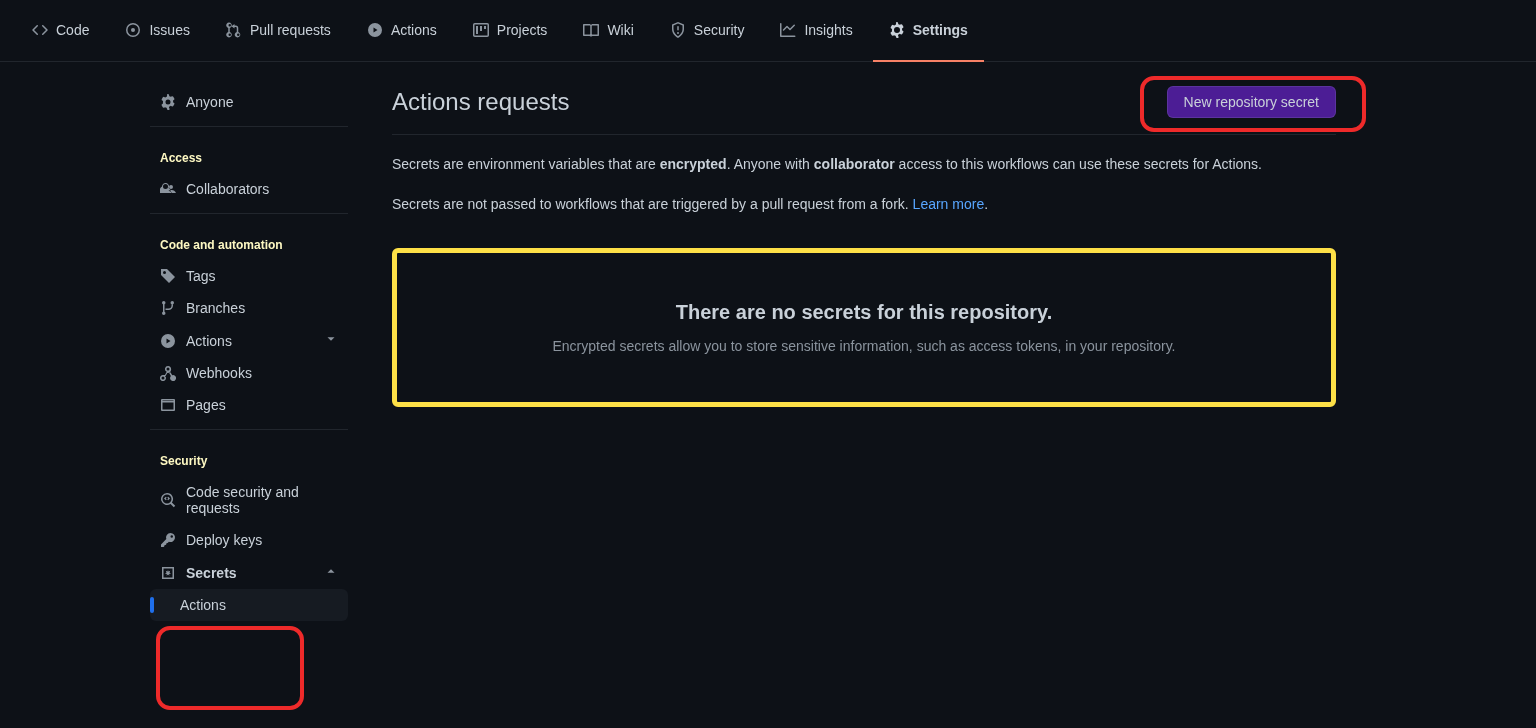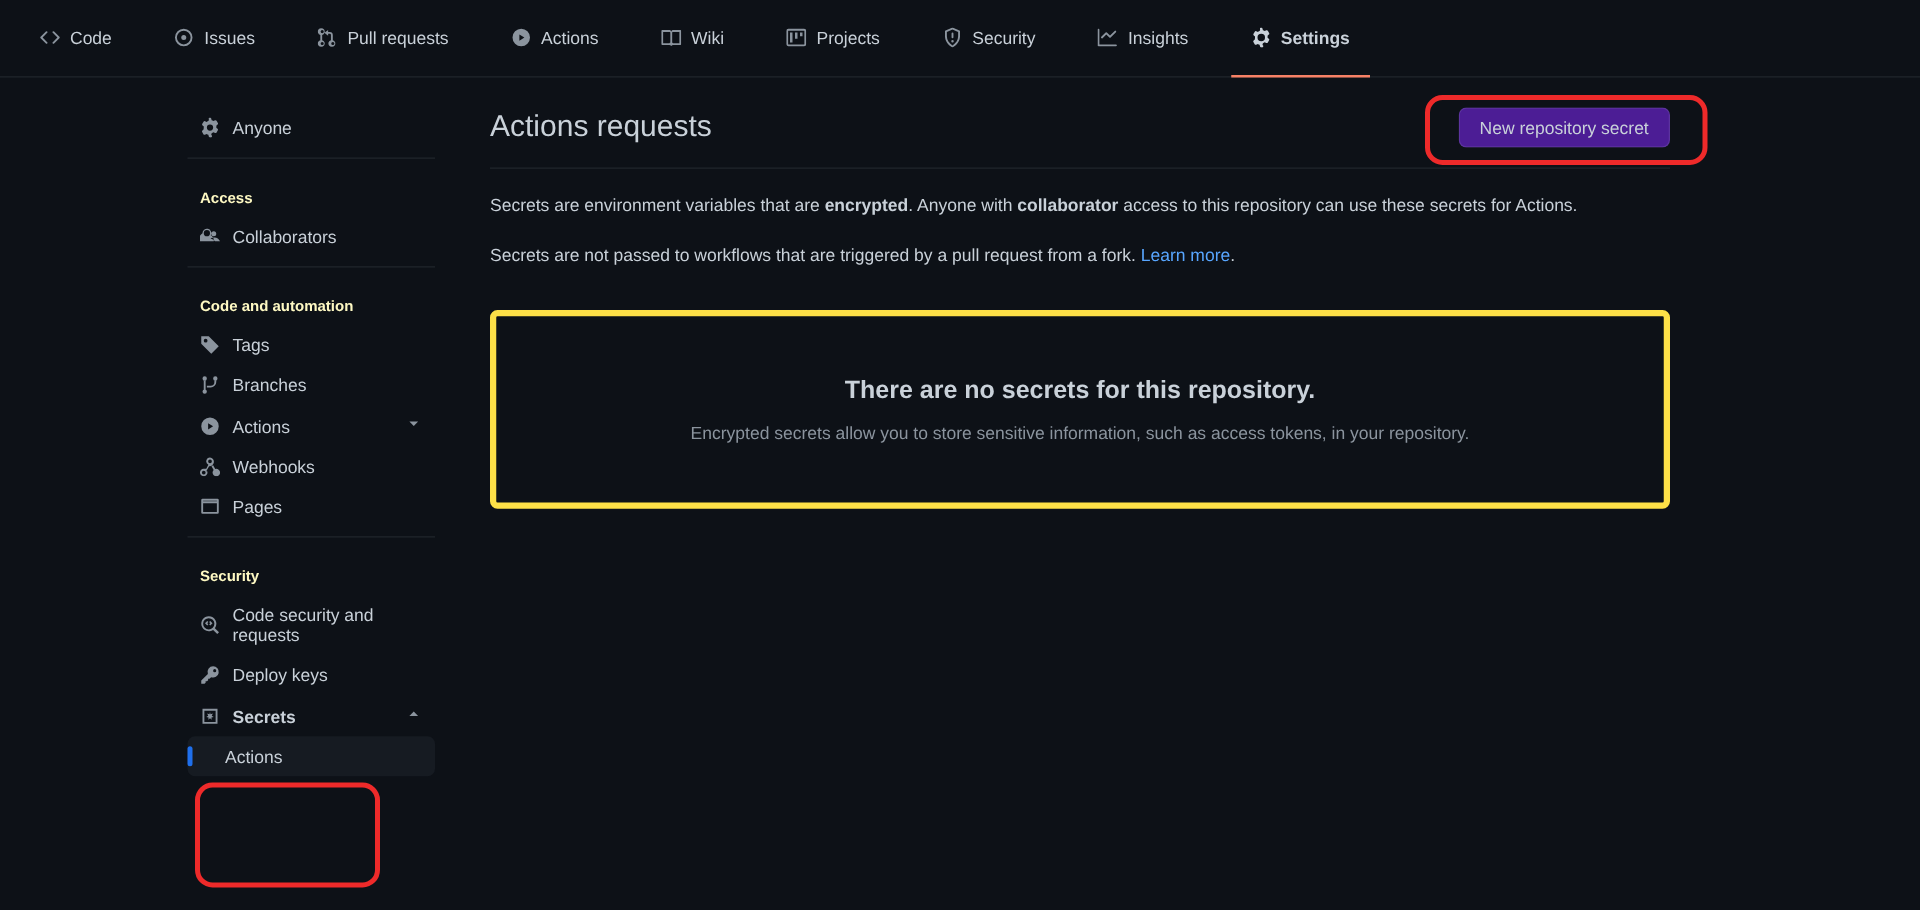--- a/index.html
+++ b/index.html
@@ -14,21 +14,21 @@
   }
   a { text-decoration: none; text-align: center; }
 
   
   .repo-nav {
     display: flex;
     align-items: center;
     height: 62px;
     border-bottom: 1px solid #21262d;
     padding-left: 16px;
-    gap: 18px;
+    gap: 4px;
   }
   .repo-nav-item {
     display: flex;
     align-items: center;
     gap: 8px;
     padding: 8px 16px;
     color: #c9d1d9;
     cursor: pointer;
     height: 62px;
     border-bottom: 2px solid transparent;
@@ -186,32 +186,32 @@
     <span class="nicon">
         <svg viewBox="0 0 16 16" fill="currentColor">
           <path d="M8 1a7 7 0 100 14A7 7 0 008 1zM6.5 5.5l4 2.5-4 2.5v-5z"></path>
         </svg>
       </span>
     <span>Actions</span>
   </div>
   <div class="repo-nav-item">
     <span class="nicon">
         <svg viewBox="0 0 16 16" fill="currentColor">
+          <path d="M1.75 1A1.75 1.75 0 000 2.75v10.5C0 14.22.78 15 1.75 15h12.5A1.75 1.75 0 0016 13.25V2.75A1.75 1.75 0 0014.25 1H1.75zM1.5 2.75a.25.25 0 01.25-.25h12.5a.25.25 0 01.25.25v10.5a.25.25 0 01-.25.25H1.75a.25.25 0 01-.25-.25V2.75zM3 4h2v8H3V4zm4 0h2v5H7V4zm4 0h2v3h-2V4z"></path>
+        </svg>
+      </span>
+    <span>Projects</span>
+  </div>
+  <div class="repo-nav-item">
+    <span class="nicon">
+        <svg viewBox="0 0 16 16" fill="currentColor">
           <path d="M0 2.75A.75.75 0 01.75 2h5.5c1 0 1.75.5 1.75 1.5C8 2.5 8.75 2 9.75 2h5.5a.75.75 0 01.75.75v10.5a.75.75 0 01-.75.75H9.5c-.5 0-1 .25-1.5.75-.5-.5-1-.75-1.5-.75H.75a.75.75 0 01-.75-.75V2.75zM7.25 12V4c0-.5-.5-.5-1-.5H1.5v9h5c.25 0 .5 0 .75-.5zm1.5 0c.25.5.5.5.75.5h5v-9H9.75c-.5 0-1 0-1 .5v8z"></path>
         </svg>
       </span>
     <span>Wiki</span>
-  </div>
-  <div class="repo-nav-item">
-    <span class="nicon">
-        <svg viewBox="0 0 16 16" fill="currentColor">
-          <path d="M1.75 1A1.75 1.75 0 000 2.75v10.5C0 14.22.78 15 1.75 15h12.5A1.75 1.75 0 0016 13.25V2.75A1.75 1.75 0 0014.25 1H1.75zM1.5 2.75a.25.25 0 01.25-.25h12.5a.25.25 0 01.25.25v10.5a.25.25 0 01-.25.25H1.75a.25.25 0 01-.25-.25V2.75zM3 4h2v8H3V4zm4 0h2v5H7V4zm4 0h2v3h-2V4z"></path>
-        </svg>
-      </span>
-    <span>Projects</span>
   </div>
   <div class="repo-nav-item">
     <span class="nicon">
         <svg viewBox="0 0 16 16" fill="currentColor">
           <path d="M8 0l6 2.5V7c0 4-2.5 7-6 9-3.5-2-6-5-6-9V2.5L8 0zm0 1.6L3.5 3.5V7c0 3 1.8 5.5 4.5 7.3C10.7 12.5 12.5 10 12.5 7V3.5L8 1.6zM8 4a.75.75 0 01.75.75v3a.75.75 0 01-1.5 0v-3A.75.75 0 018 4zm0 6a1 1 0 100 2 1 1 0 000-2z"></path>
         </svg>
       </span>
     <span>Security</span>
   </div>
   <div class="repo-nav-item">
@@ -337,21 +337,21 @@
     <div class="hl-red" style="left:156px; top:540px; width:148px; height:84px;"></div>
   </div>
 
   <div class="main" style="position:relative;">
     <div class="main-header">
       <h1 class="main-title">Actions requests</h1>
       <button class="btn">New repository secret</button>
     </div>
 
     <p>
-      <span>Secrets are environment variables that are </span><span class="strong">encrypted</span><span>. Anyone with </span><span class="strong">collaborator</span><span> access to this repository can use these secrets for Actions.</span>
+      <span>Secrets are environment variables that are </span><span class="strong">encrypted</span><span>. Anyone with </span><span class="strong">collaborator</span><span> access to this workflows can use these secrets for Actions.</span>
     </p>
     <p>
       <span>Secrets are not passed to workflows that are triggered by a pull request from a fork. </span><a class="link">Learn more</a><span>.</span>
     </p>
 
     <div class="empty-box">
       <div class="empty-title">There are no secrets for this repository.</div>
       <div class="empty-sub">Encrypted secrets allow you to store sensitive information, such as access tokens, in your repository.</div>
     </div>
 

